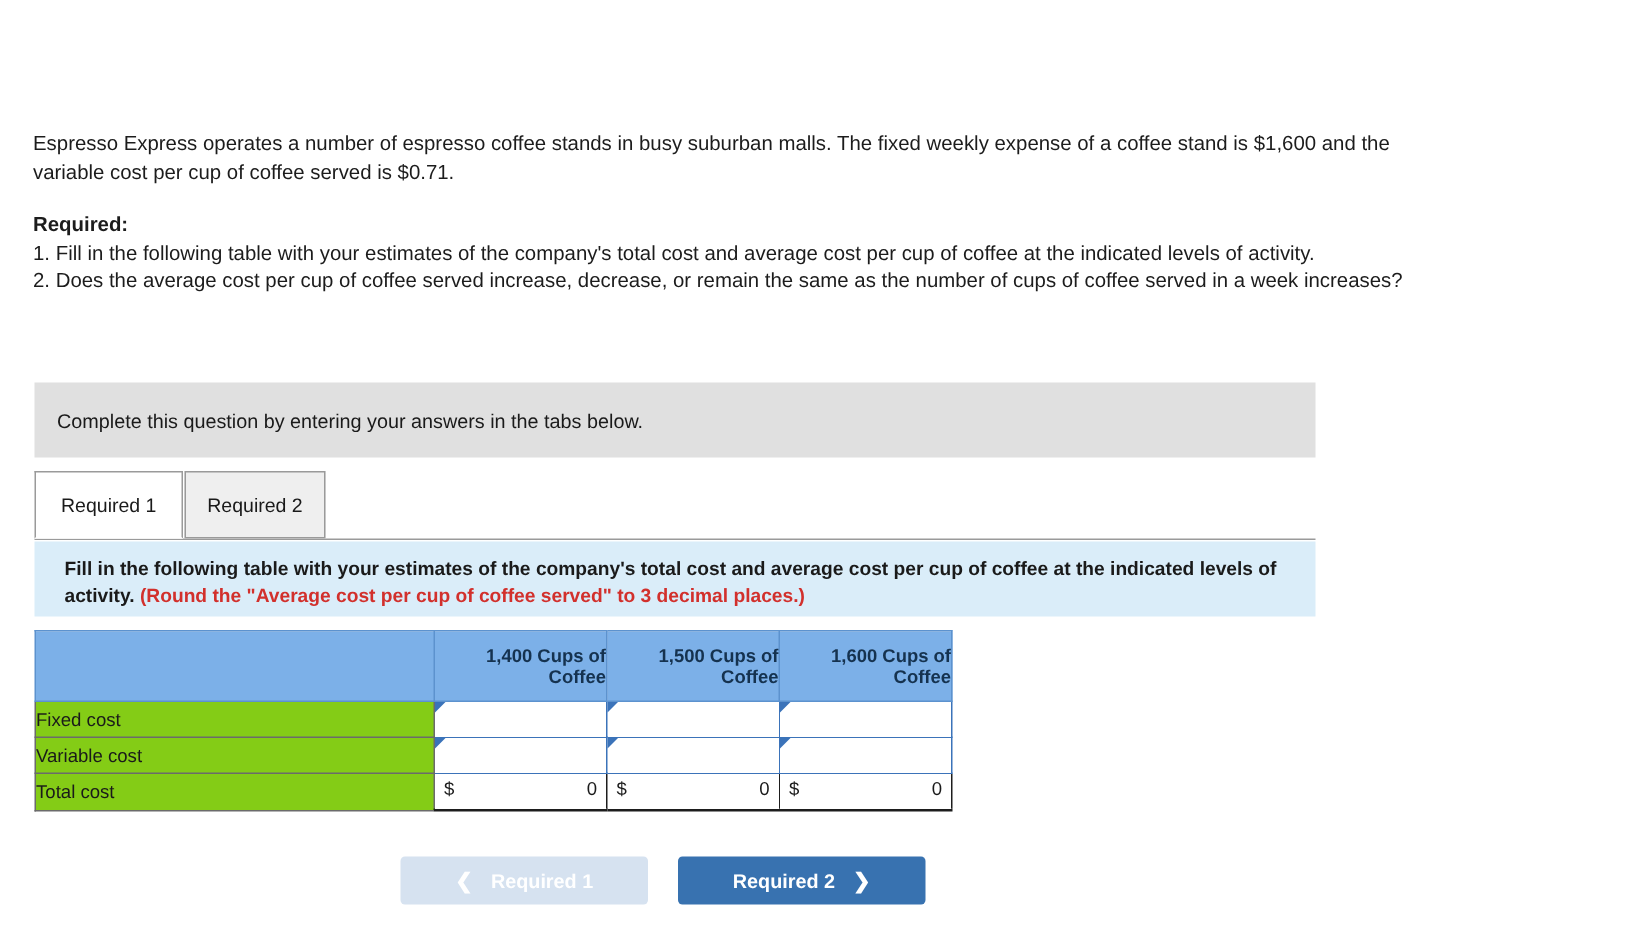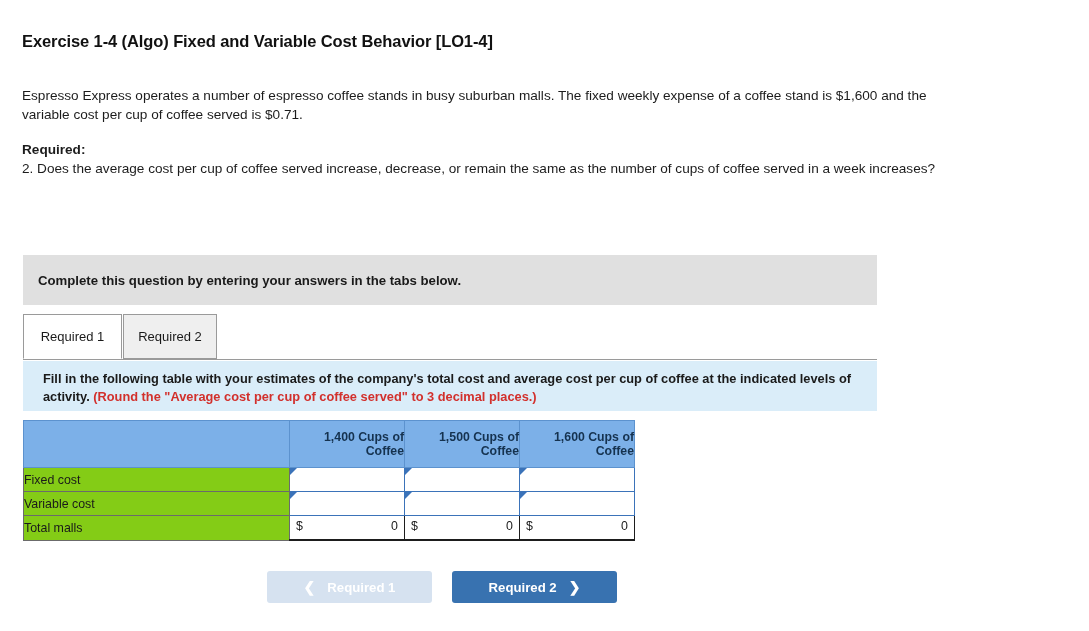--- a/index.html
+++ b/index.html
@@ -69,21 +69,21 @@
     top: 255px;
     width: 854px;
     height: 50px;
     background: #e0e0e0;
     display: flex;
     align-items: center;
   }
   .gray-banner-text {
     margin-left: 15px;
     font-size: 13.2px;
-    font-weight: bold;
+    font-weight: normal;
     color: #1a1a1a;
   }
 
   
   .tab-strip {
     position: absolute;
     left: 23px;
     top: 314px;
     width: 854px;
     height: 46px;
@@ -274,26 +274,26 @@
     font-size: 14px;
     font-weight: bold;
     line-height: 1;
   }
 </style>
 </head>
 <body>
 
 <div class="page">
 
-  <div class="ex-title">Exercise 1-4 (Algo) Fixed and Variable Cost Behavior [LO1-4]</div>
 
   <div class="intro">Espresso Express operates a number of espresso coffee stands in busy suburban malls. The fixed weekly expense of a coffee stand is $1,600 and the variable cost per cup of coffee served is $0.71.</div>
 
   <div class="required-block">
     <span class="required-head">Required:</span>
+    <span class="req-line">1. Fill in the following table with your estimates of the company's total cost and average cost per cup of coffee at the indicated levels of activity.</span>
     <span class="req-line">2. Does the average cost per cup of coffee served increase, decrease, or remain the same as the number of cups of coffee served in a week increases?</span>
   </div>
 
   <div class="gray-banner">
     <span class="gray-banner-text">Complete this question by entering your answers in the tabs below.</span>
   </div>
 
   <div class="tab-strip">
     <div class="tab tab-1">
       <span>Required 1</span>
@@ -347,21 +347,21 @@
           <span class="flag"></span>
           <span class="field"></span>
         </td>
         <td class="cell-input">
           <span class="flag"></span>
           <span class="field"></span>
         </td>
       </tr>
 
       <tr>
-        <td class="row-label">Total malls</td>
+        <td class="row-label">Total cost</td>
         <td class="cell-total">
           <span class="money">$</span>
           <span class="amount">0</span>
         </td>
         <td class="cell-total">
           <span class="money">$</span>
           <span class="amount">0</span>
         </td>
         <td class="cell-total">
           <span class="money">$</span>

